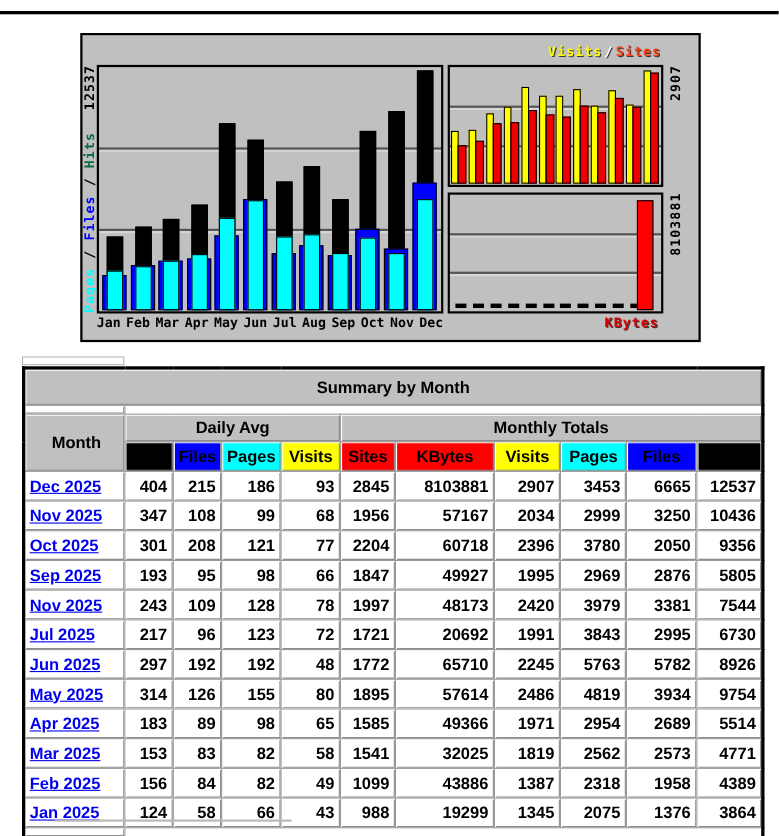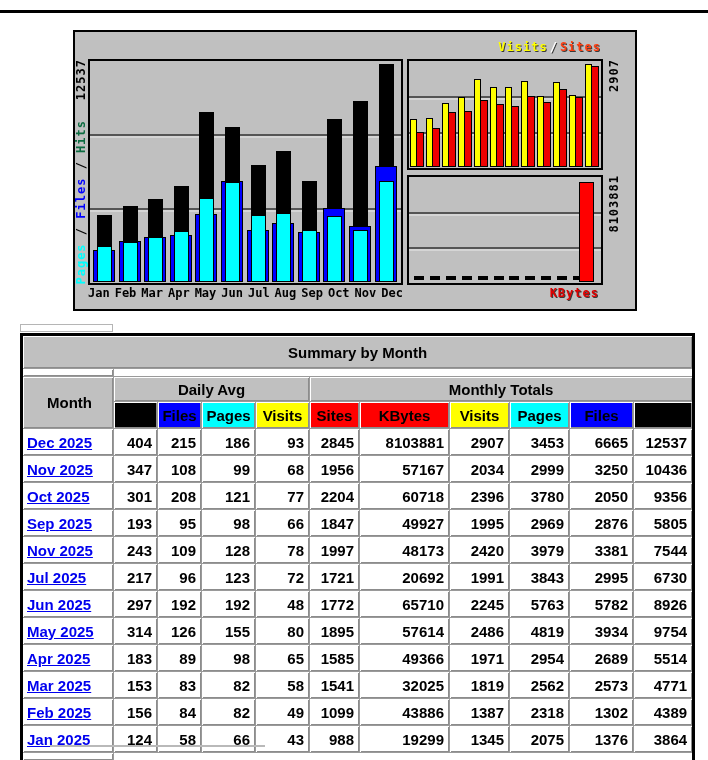--- a/index.html
+++ b/index.html
@@ -359,21 +359,21 @@
         <tr>
           <td class="mcell"><a href="#">Feb 2025</a></td>
           <td class="num">156</td>
           <td class="num">84</td>
           <td class="num">82</td>
           <td class="num">49</td>
           <td class="num">1099</td>
           <td class="num">43886</td>
           <td class="num">1387</td>
           <td class="num">2318</td>
-          <td class="num">1302</td>
+          <td class="num">1958</td>
           <td class="num">4389</td>
         </tr>
         <tr>
           <td class="mcell"><a href="#">Jan 2025</a></td>
           <td class="num">124</td>
           <td class="num">58</td>
           <td class="num">66</td>
           <td class="num">43</td>
           <td class="num">988</td>
           <td class="num">19299</td>

